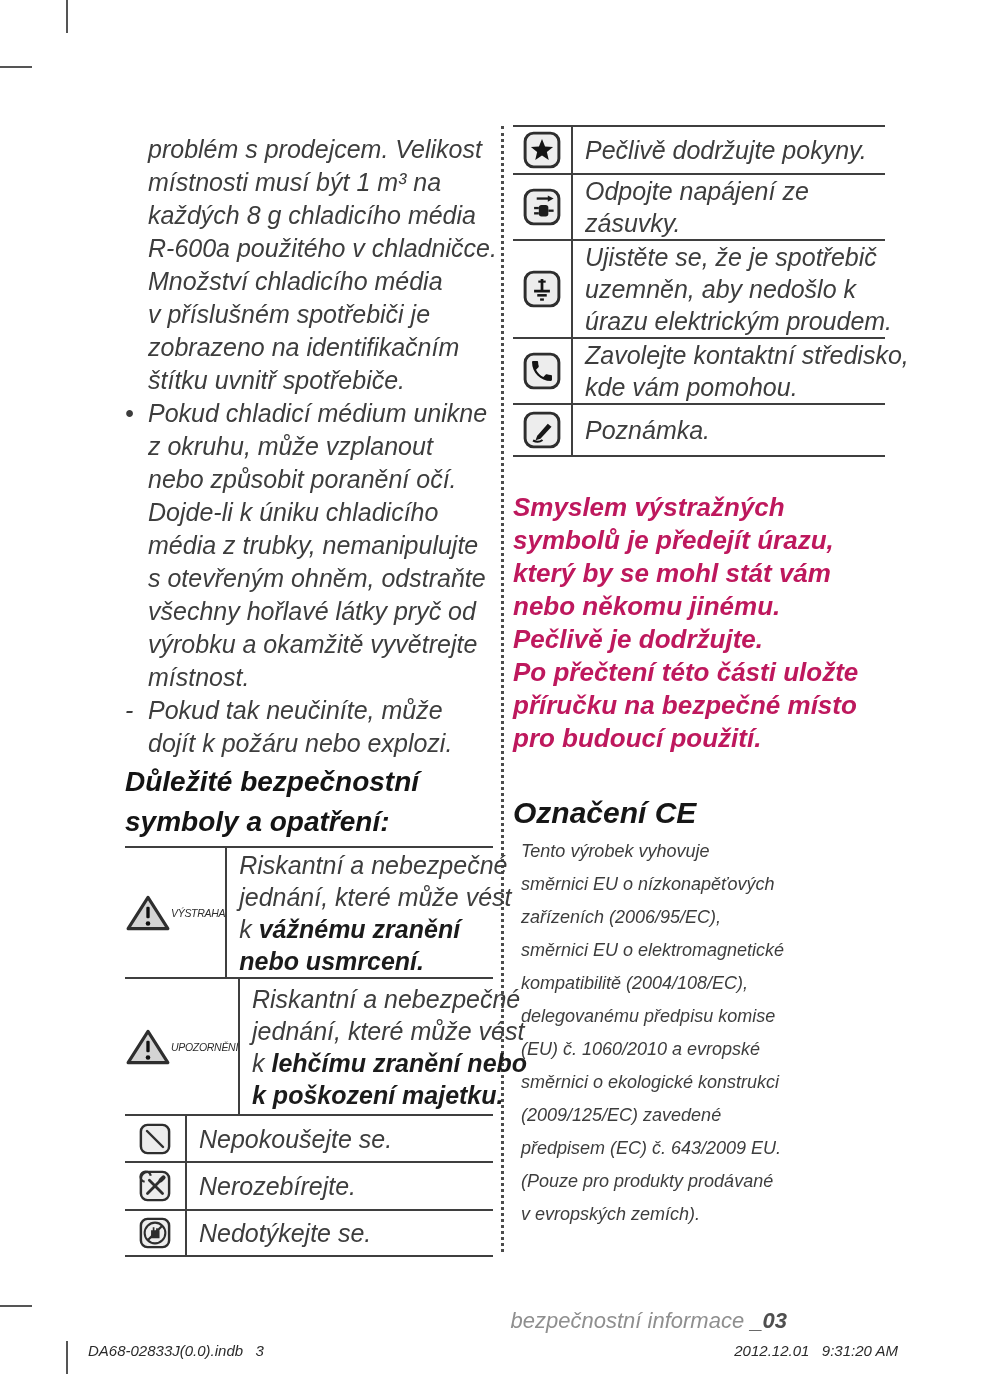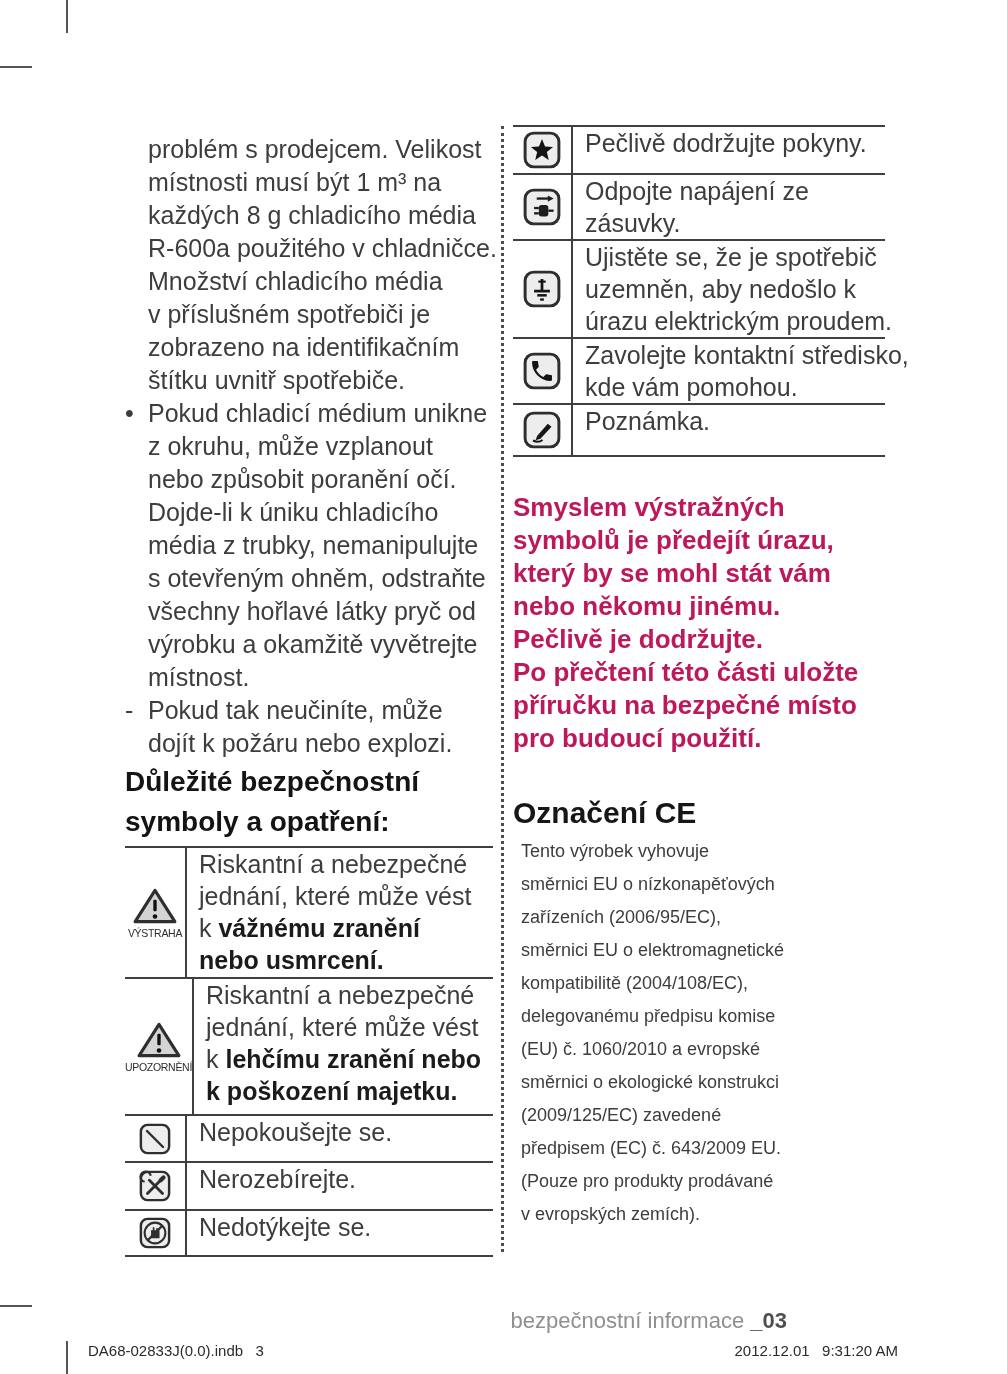--- a/index.html
+++ b/index.html
@@ -5,20 +5,21 @@
   * { margin: 0; padding: 0; box-sizing: border-box; }
   html, body { background: #ffffff; }
   .page {
     position: relative;
     width: 912px;
     height: 1374px;
     background: #ffffff;
     font-family: "Liberation Sans", sans-serif;
     color: #3d3d3d;
     overflow: hidden;
+    font-style: italic;
   }
   .pre { white-space: pre; }
 
   
   .crop { position: absolute; background: #555; }
   .crop.v { width: 2px; height: 33px; }
   .crop.h { width: 32px; height: 2px; }
 
   
   .left-col  { position: absolute; left: 125px; top: 133px; width: 368px; }
@@ -36,26 +37,26 @@
 
   .section-heading {
     font-size: 28px; line-height: 40px; font-weight: bold; color: #141414;
     margin-top: 2px; white-space: pre;
   }
 
   
   .sym-table { border-top: 2px solid #3f3f3f; margin-top: 4px; }
   .t-row { display: flex; border-bottom: 2px solid #3f3f3f; align-items: stretch; }
   .icon-cell {
-    display: flex; flex-direction: column; align-items: center; justify-content: center;
+    display: flex; flex-direction: row; align-items: center; justify-content: center;
     border-right: 2px solid #3f3f3f; flex: 0 0 62px;
   }
   .right-col .icon-cell { flex: 0 0 60px; }
   .text-cell {
-    flex: 1; display: flex; padding-left: 12px;
+    flex: 1; display: flex; align-items: center; padding-left: 12px;
     font-size: 25px; line-height: 32px;
   }
   .text-cell b { color: #1b1b1b; }
   .r1 { min-height: 131px; } .r2 { min-height: 137px; }
   .r3 { min-height: 47px; }  .r4 { min-height: 48px; } .r5 { min-height: 46px; }
   .q1 { min-height: 48px; }  .q2 { min-height: 65px; } .q3 { min-height: 98px; }
   .q4 { min-height: 66px; }  .q5 { min-height: 52px; }
   .tri-label { font-size: 10.5px; letter-spacing: -0.3px; color: #2c2c2c; margin-top: 1px; white-space: pre; }
 
   .warning-statement {

